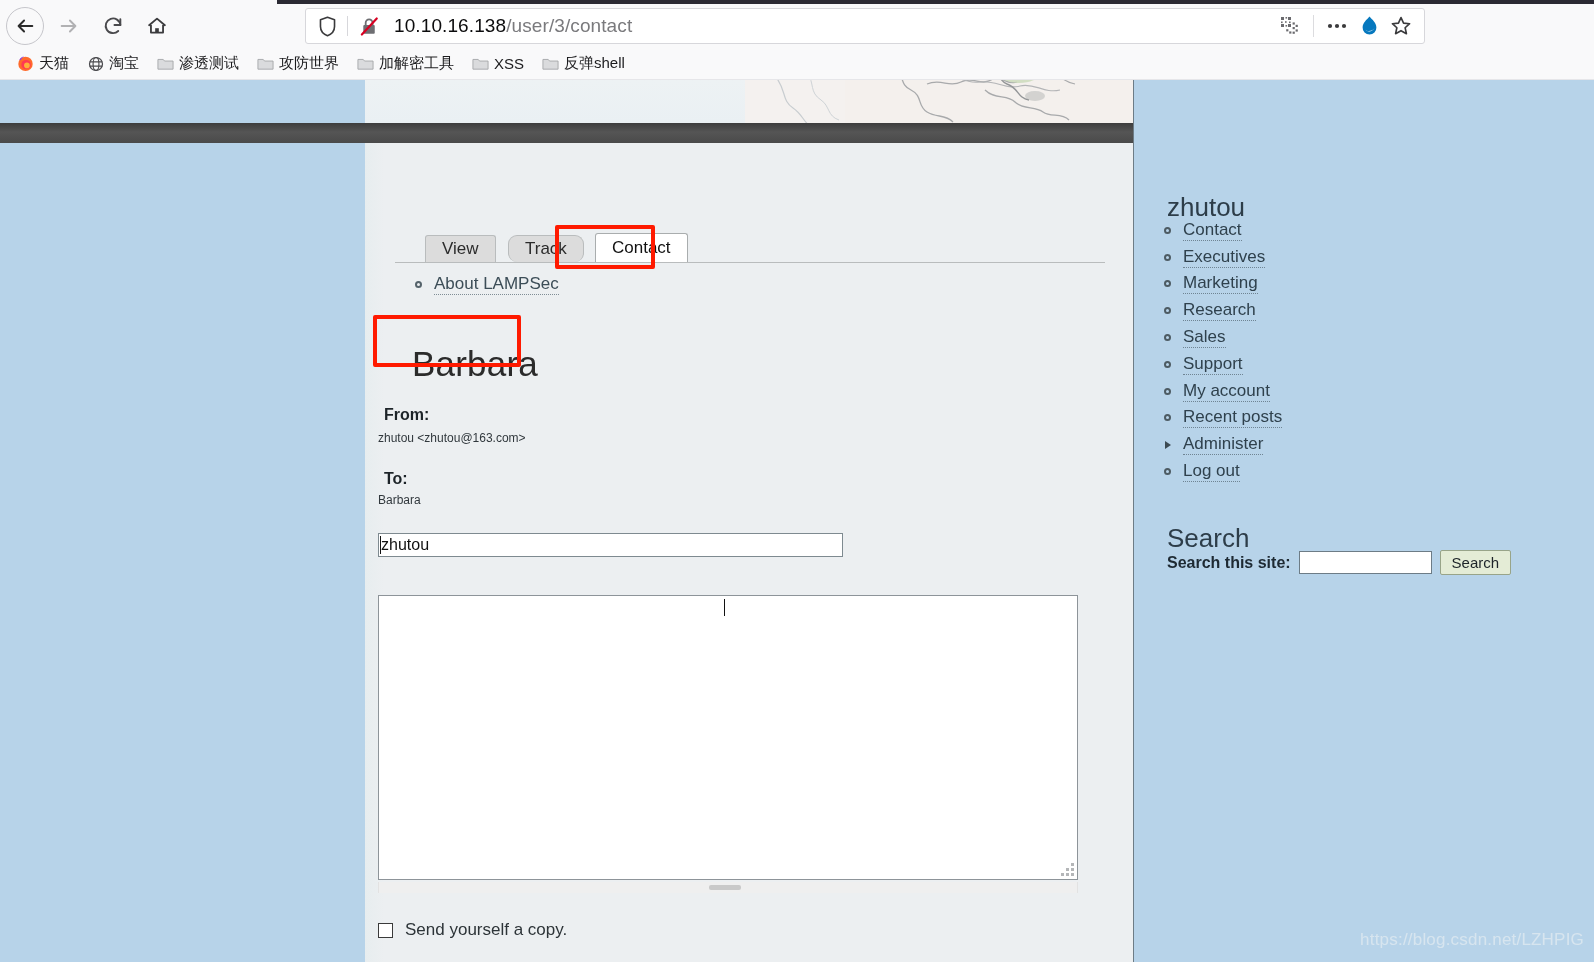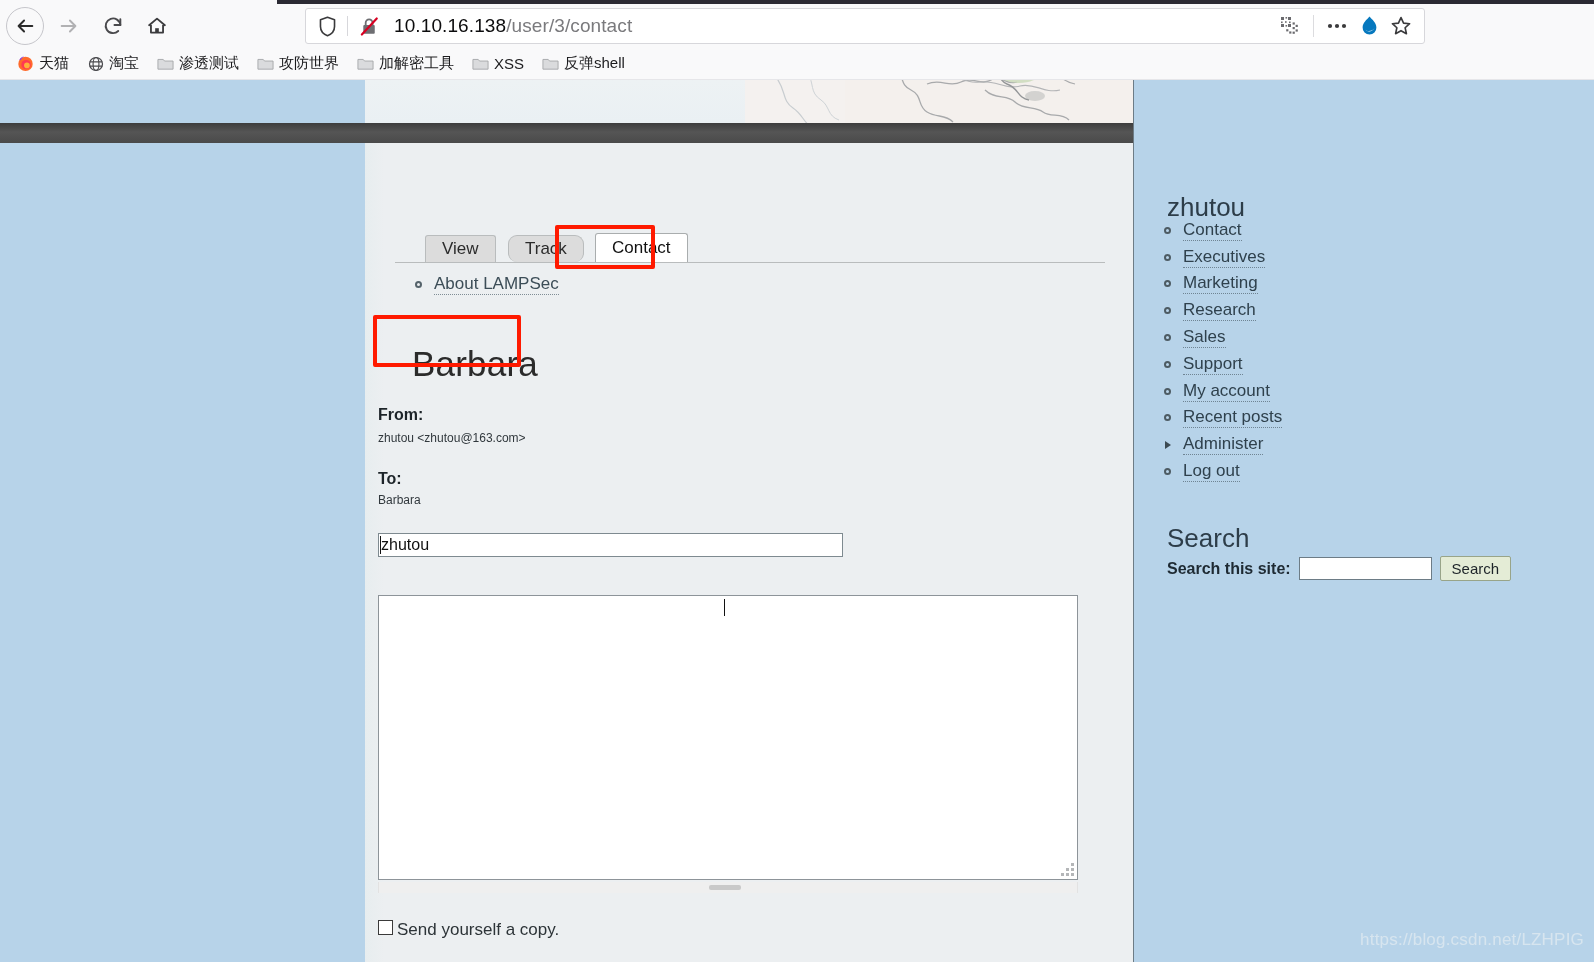--- a/index.html
+++ b/index.html
@@ -189,21 +189,21 @@
 
   .page-title {
     position: absolute; left: 47px; top: 178px;
     font-size: 35px; color: #2b2b2b;
     font-weight: normal;
     letter-spacing: 0.2px;
   }
 
   .flabel {
     position: absolute;
-    font-size: 16px; font-weight: bold; color: #1d2429;
+    font-size: 16px; font-weight: bold; color: #1d2429; margin-left: 6px;
   }
   .fvalue {
     position: absolute;
     font-size: 12px; color: #31383d;
   }
   .req { color: #e01010; font-weight: bold; }
 
   .subject-input {
     position: absolute; left: 13px; top: 390px;
     width: 465px; height: 24px;
@@ -247,21 +247,21 @@
     position: absolute; left: 13px; top: 739px; width: 700px; height: 11px;
     background: #efefef; border-left:1px solid #e2e2e2; border-right:1px solid #e2e2e2;
   }
   .hscroll .thumb {
     position: absolute; left: 330px; top: 3px; width: 32px; height: 5px;
     background: #c9c9c9; border-radius: 2px;
   }
 
   .copy-row {
     position: absolute; left: 13px; top: 777px;
-    display: flex; align-items: flex-start; gap: 4px;
+    display: flex; align-items: center; gap: 12px;
     font-size: 17px; color: #2d3438;
   }
   .cbox {
     width: 15px; height: 15px; background: #fff;
     border: 1.5px solid #3a3a3a;
   }
 
   
   .sidebar {
     position: absolute; left: 1133px; top: 0; width: 461px; height: 882px;
@@ -296,21 +296,21 @@
   .sb-list a {
     color: #2f414d; text-decoration: none;
     border-bottom: 1px dotted #6f8493;
   }
   .sb-search-title {
     position: absolute; left: 33px; top: 421px;
     font-size: 26px; color: #2d3d49; font-weight: normal;
   }
   .sb-search-row {
     position: absolute; left: 33px; top: 470px;
-    display: flex; align-items: center; margin-top: 6px;
+    display: flex; align-items: center;
   }
   .sb-search-label {
     font-size: 16px; font-weight: bold; color: #1e2a33;
     margin-right: 8px;
   }
   .sb-search-input {
     width: 133px; height: 23px;
     border: 1px solid #6d7c86; background:#fff;
     font-family: "Liberation Sans", sans-serif; font-size: 15px;
     padding: 0 3px; outline:none;

